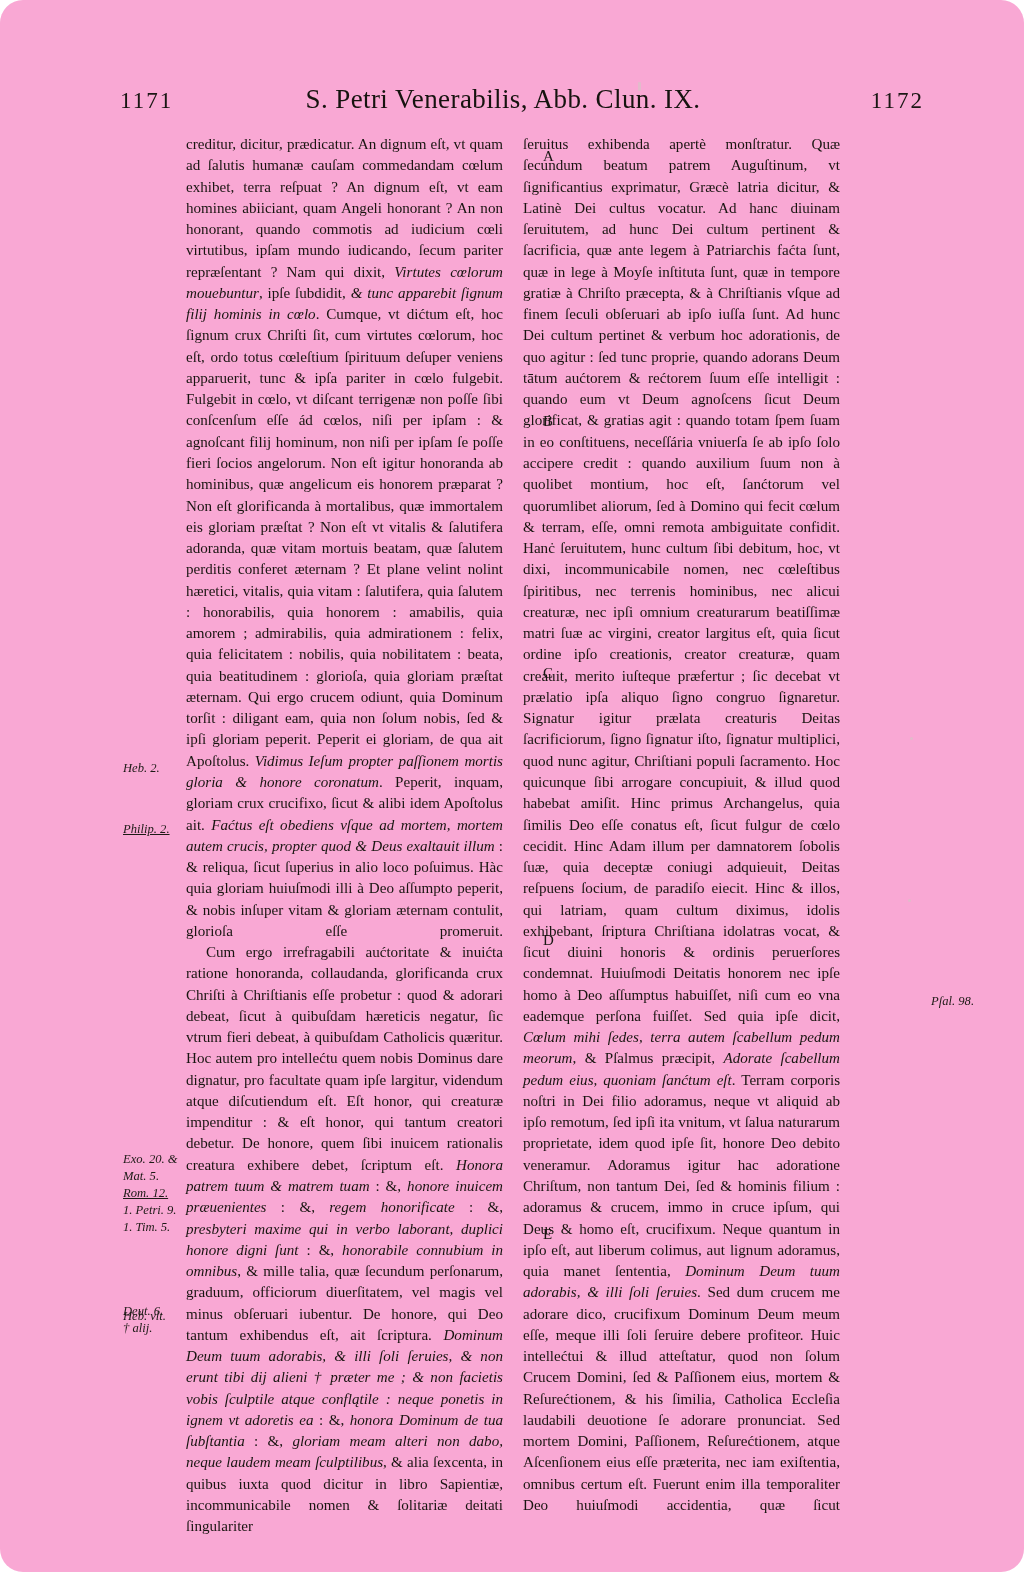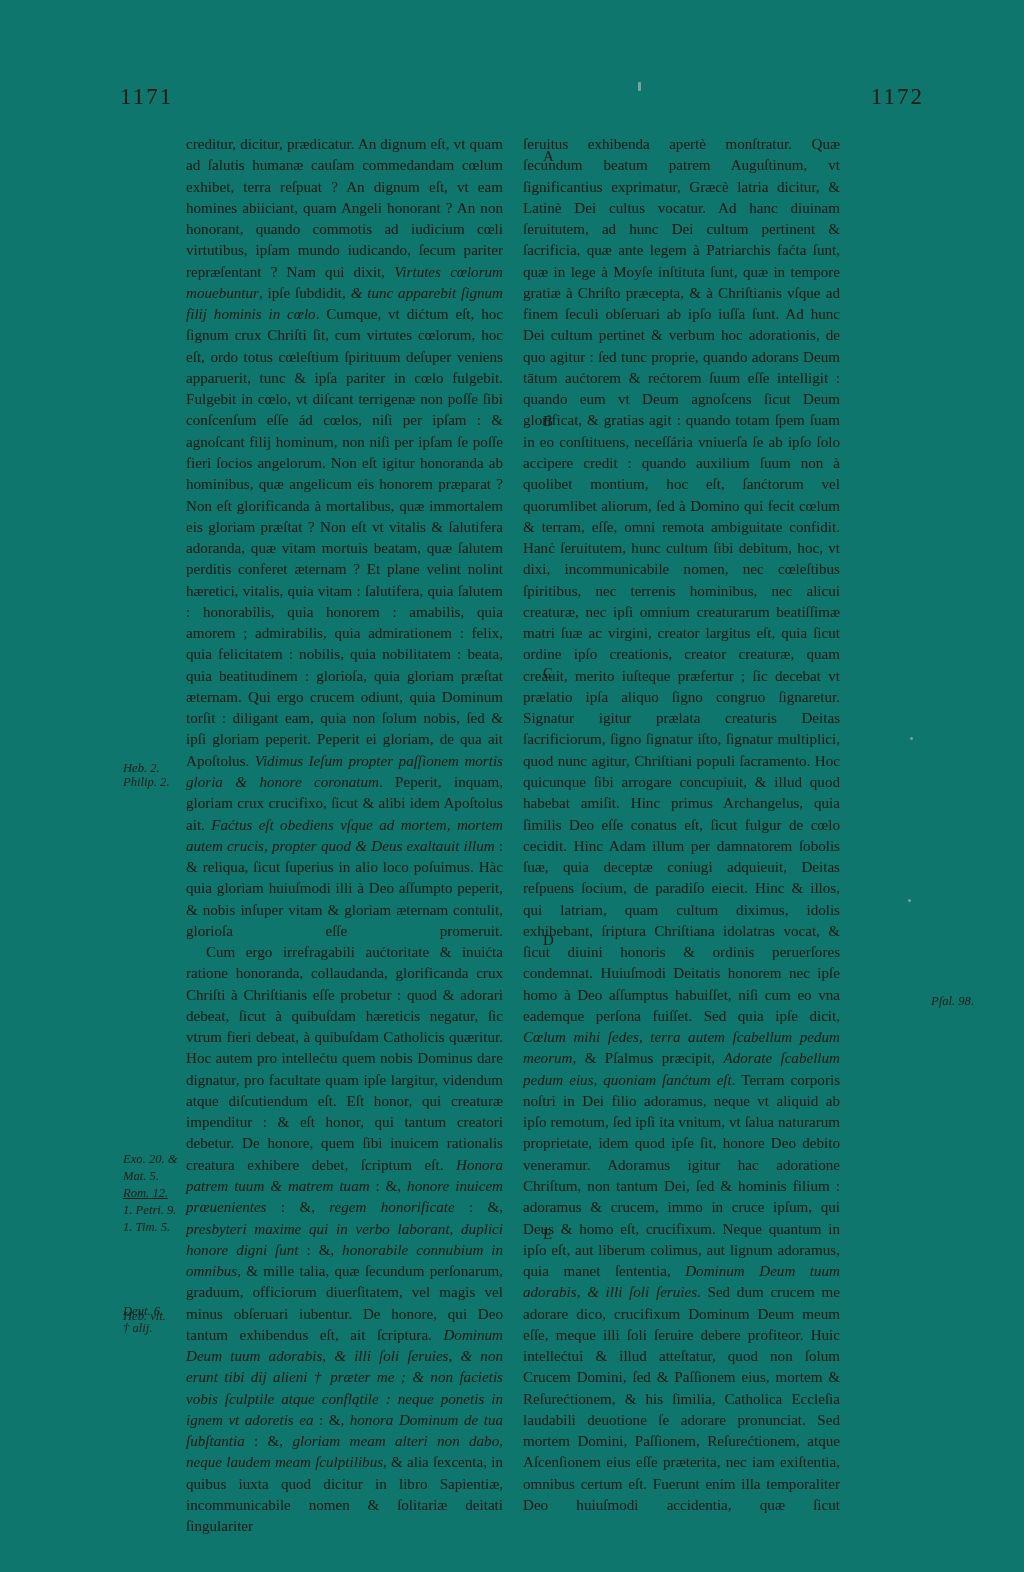--- a/index.html
+++ b/index.html
@@ -12,21 +12,22 @@
     height: 1572px;
     position: relative;
     font-family: "Liberation Serif", "DejaVu Serif", serif;
     color: #16130f;
     overflow: hidden;
   }
 
   .page {
     position: absolute;
     inset: 0;
-    background: #0f766e;
+    background: #f9a8d4;
+    border-radius: 23px;
   }
 
   
   .running-head {
     position: absolute;
     left: 120px;
     right: 100px;
     top: 84px;
     height: 44px;
     display: flex;
@@ -106,25 +107,26 @@
     opacity: 0.55;
   }
 </style>
 </head>
 <body>
 
 <div class="page">
 
   <div class="running-head">
     <span class="folio">1171</span>
+    <span class="head-title">S. Petri Venerabilis, Abb. Clun. IX.</span>
     <span class="folio folio-right">1172</span>
   </div>
 
   <div class="margin-note margin-left" style="top:760px;">Heb. 2.</div>
-  <div class="margin-note margin-left" style="top:774px;">Philip. 2.</div>
+  <div class="margin-note margin-left" style="top:821px;text-decoration:underline;">Philip. 2.</div>
 
   <div class="margin-note margin-left" style="top:1151px;">Exo. 20.  &amp;</div>
   <div class="margin-note margin-left" style="top:1168px;">Mat. 5.</div>
   <div class="margin-note margin-left" style="top:1185px;text-decoration:underline;">Rom. 12.</div>
   <div class="margin-note margin-left" style="top:1202px;">1. Petri. 9.</div>
   <div class="margin-note margin-left" style="top:1219px;">1. Tim. 5.</div>
   <div class="margin-note margin-left" style="top:1308px;">Heb. vlt.</div>
 
   <div class="margin-note margin-left" style="top:1303px;">Deut. 6.</div>
   <div class="margin-note margin-left" style="top:1320px;">† alij.</div>

